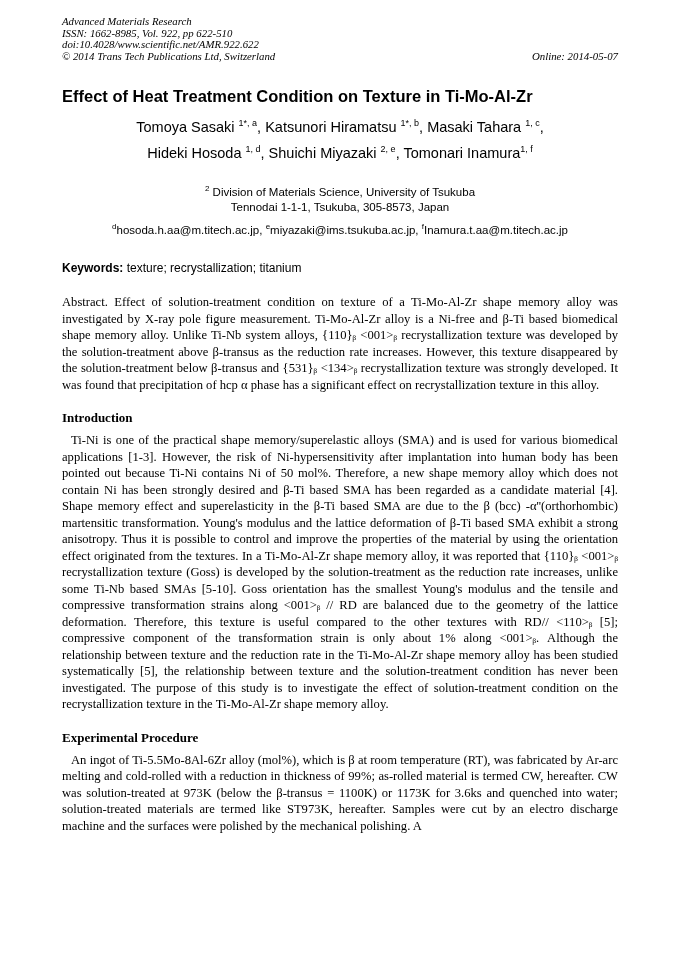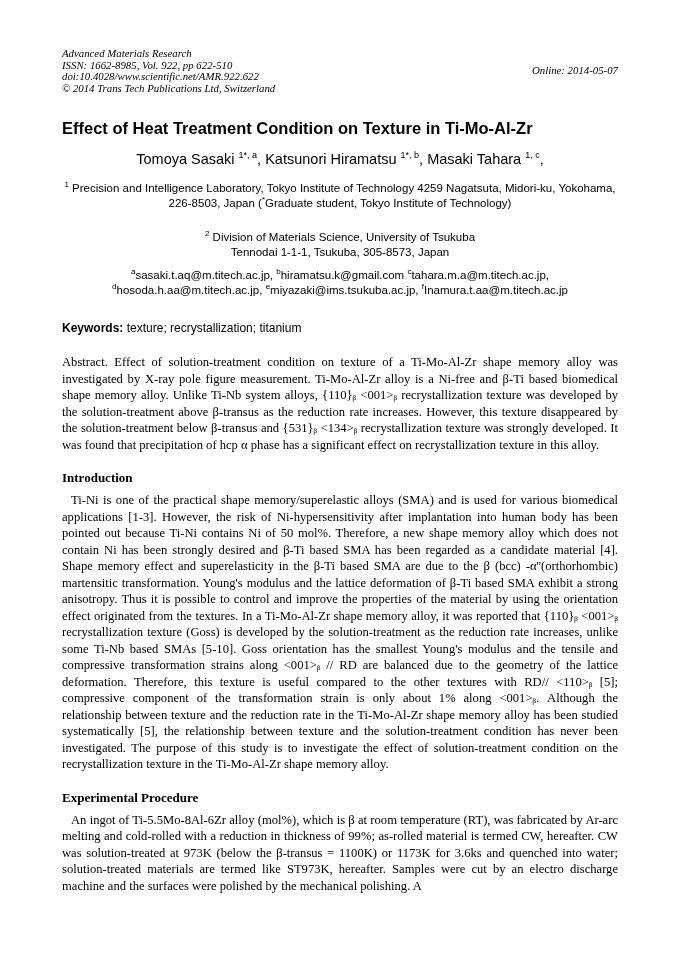--- a/index.html
+++ b/index.html
@@ -8,23 +8,23 @@
     width:678px; height:959px;
     background:#ffffff;
     color:#000000;
     box-sizing:border-box;
     padding:16px 60px 0 62px;
     font-family:"Liberation Serif","DejaVu Serif",serif;
     overflow:hidden;
   }
   
   .jheader {
-    display:flex; justify-content:space-between; align-items:center;
+    display:flex; justify-content:space-between; align-items:flex-end;
     font-style:italic;
-    font-size:10.8px; line-height:11.6px;margin-top:32px;
+    font-size:10.8px; line-height:11.6px;
   }
   .jheader .left div { white-space:nowrap; }
   .jheader .right { white-space:nowrap; }
   
   .title {
     margin-top:25px;
     text-align:left;
     font-family:"Liberation Sans","DejaVu Sans",sans-serif;
     font-weight:bold;
     font-size:16.5px; line-height:19px;
@@ -87,31 +87,30 @@
     </div>
     <div class="right">Online: 2014-05-07</div>
   </div>
 
   <div class="title">
     <div>Effect of Heat Treatment Condition on Texture in Ti-Mo-Al-Zr</div>
   </div>
 
   <div class="authors">
     <div><span>Tomoya Sasaki </span><sup>1*, a</sup><span>, </span><span>Katsunori Hiramatsu </span><sup>1*, b</sup><span>, </span><span>Masaki Tahara </span><sup>1, c</sup><span>,</span></div>
+    <div><span>Hideki Hosoda </span><sup>1, d</sup><span>, </span><span>Shuichi Miyazaki </span><sup>2, e</sup><span>, </span><span>Tomonari Inamura</span><sup>1, f</sup><span></span></div>
   </div>
 
-  <div class="affil aff1"><sup>1</sup><span> Precision and Intelligence Laboratory, Tokyo Institute of Technology 4259 Nagatsuta, Midori-ku, Yokohama, 226-8503, Japan (</span><sup>*</sup><span>Graduate student, Tokyo Institute of Technology)</span></div>
 
   <div class="affil aff2">
     <div><sup>2</sup><span> Division of Materials Science, University of Tsukuba</span></div>
     <div>Tennodai 1-1-1, Tsukuba, 305-8573, Japan</div>
   </div>
 
   <div class="emails">
-    <div><sup>a</sup><span>sasaki.t.aq@m.titech.ac.jp, </span><sup>b</sup><span>hiramatsu.k@gmail.com </span><sup>c</sup><span>tahara.m.a@m.titech.ac.jp,</span></div>
     <div><sup>d</sup><span>hosoda.h.aa@m.titech.ac.jp, </span><sup>e</sup><span>miyazaki@ims.tsukuba.ac.jp, </span><sup>f</sup><span>Inamura.t.aa@m.titech.ac.jp</span></div>
   </div>
 
   <div class="keywords"><span class="kw-label">Keywords:</span><span> texture; recrystallization; titanium</span></div>
 
   <div class="abstract"><span class="ab-label">Abstract.</span><span> Effect of solution-treatment condition on texture of a Ti-Mo-Al-Zr shape memory alloy was investigated by X-ray pole figure measurement. Ti-Mo-Al-Zr alloy is a Ni-free and β-Ti based biomedical shape memory alloy. Unlike Ti-Nb system alloys, {110}ᵦ &lt;001&gt;ᵦ recrystallization texture was developed by the solution-treatment above β-transus as the reduction rate increases. However, this texture disappeared by the solution-treatment below β-transus and {531}ᵦ &lt;134&gt;ᵦ recrystallization texture was strongly developed. It was found that precipitation of hcp α phase has a significant effect on recrystallization texture in this alloy.</span></div>
 
   <div class="sec-heading">Introduction</div>
   <div class="sec-body">Ti-Ni is one of the practical shape memory/superelastic alloys (SMA) and is used for various biomedical applications [1-3]. However, the risk of Ni-hypersensitivity after implantation into human body has been pointed out because Ti-Ni contains Ni of 50 mol%. Therefore, a new shape memory alloy which does not contain Ni has been strongly desired and β-Ti based SMA has been regarded as a candidate material [4]. Shape memory effect and superelasticity in the β-Ti based SMA are due to the β (bcc) -α''(orthorhombic) martensitic transformation. Young's modulus and the lattice deformation of β-Ti based SMA exhibit a strong anisotropy. Thus it is possible to control and improve the properties of the material by using the orientation effect originated from the textures. In a Ti-Mo-Al-Zr shape memory alloy, it was reported that {110}ᵦ &lt;001&gt;ᵦ recrystallization texture (Goss) is developed by the solution-treatment as the reduction rate increases, unlike some Ti-Nb based SMAs [5-10]. Goss orientation has the smallest Young's modulus and the tensile and compressive transformation strains along &lt;001&gt;ᵦ // RD are balanced due to the geometry of the lattice deformation. Therefore, this texture is useful compared to the other textures with RD// &lt;110&gt;ᵦ [5]; compressive component of the transformation strain is only about 1% along &lt;001&gt;ᵦ. Although the relationship between texture and the reduction rate in the Ti-Mo-Al-Zr shape memory alloy has been studied systematically [5], the relationship between texture and the solution-treatment condition has never been investigated. The purpose of this study is to investigate the effect of solution-treatment condition on the recrystallization texture in the Ti-Mo-Al-Zr shape memory alloy.</div>
 

